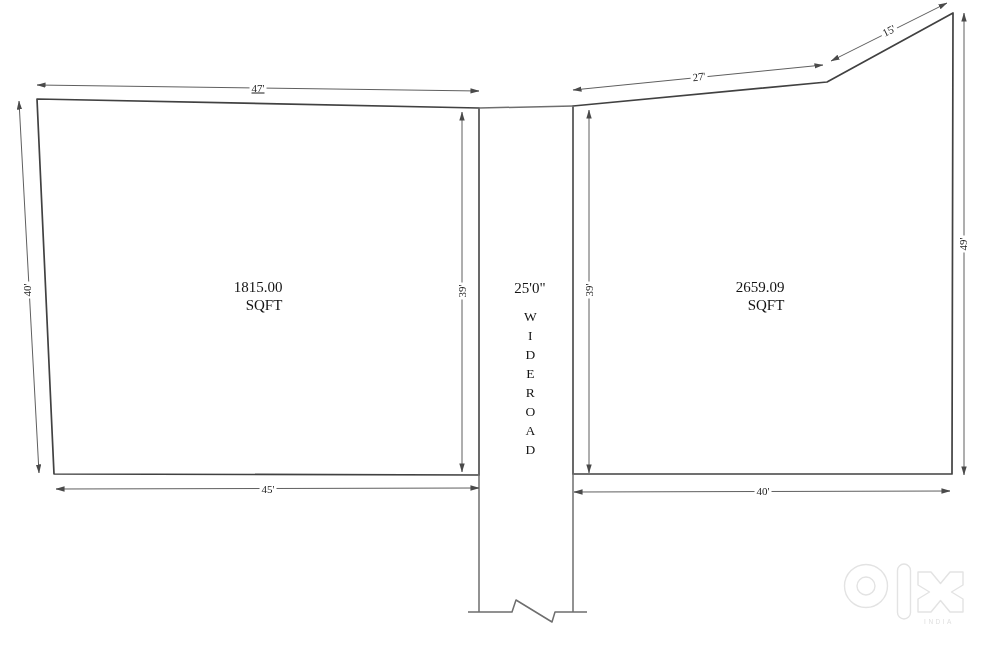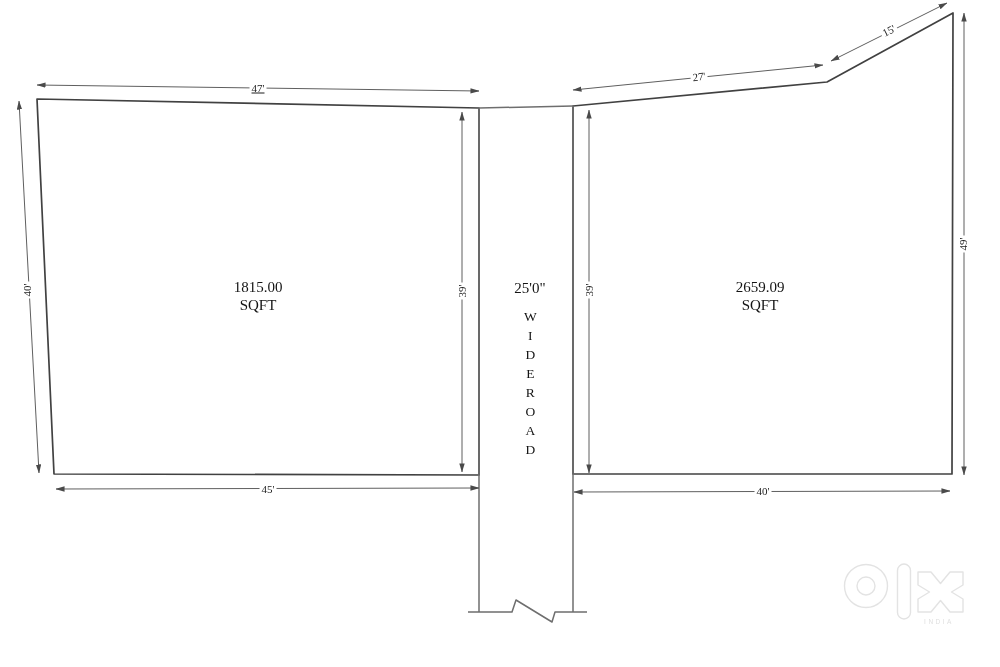--- a/index.html
+++ b/index.html
@@ -11,21 +11,21 @@
   .lbl {
     position:absolute; transform:translate(-50%,-50%);
     font-size:11px; white-space:nowrap; background:#ffffff; padding:0 2px;
     color:#1e1e1e; line-height:1;
   }
   .lbl.rot   { transform:translate(-50%,-50%) rotate(-90deg); }
   .lbl.rot6  { transform:translate(-50%,-50%) rotate(-6deg); }
   .lbl.rot27 { transform:translate(-50%,-50%) rotate(-27deg); }
   .area {
     position:absolute; transform:translate(-50%,-50%);
-    font-size:15px; line-height:18px; text-align:center; white-space:nowrap;
+    font-size:15px; line-height:18px; text-align:right; white-space:nowrap;
     background:transparent; color:#141414;
   }
   .roadwidth {
     position:absolute; transform:translate(-50%,-50%);
     font-size:15px; white-space:nowrap; color:#141414;
   }
   .vword {
     position:absolute; transform:translate(-50%,-50%);
     writing-mode:vertical-rl; text-orientation:upright;
     font-size:13.5px; letter-spacing:4px; color:#141414; line-height:1;

